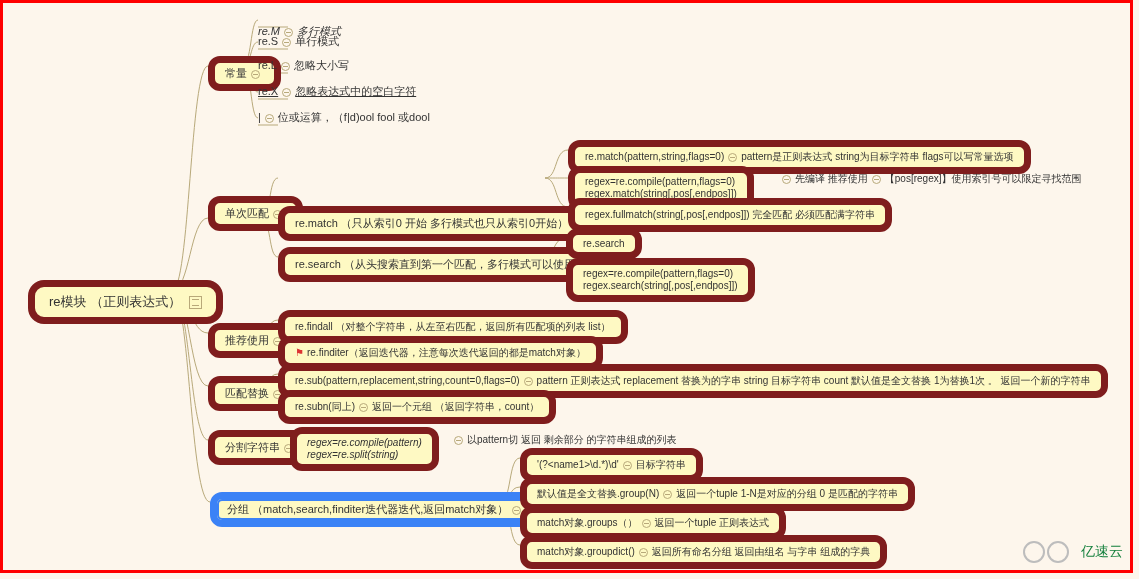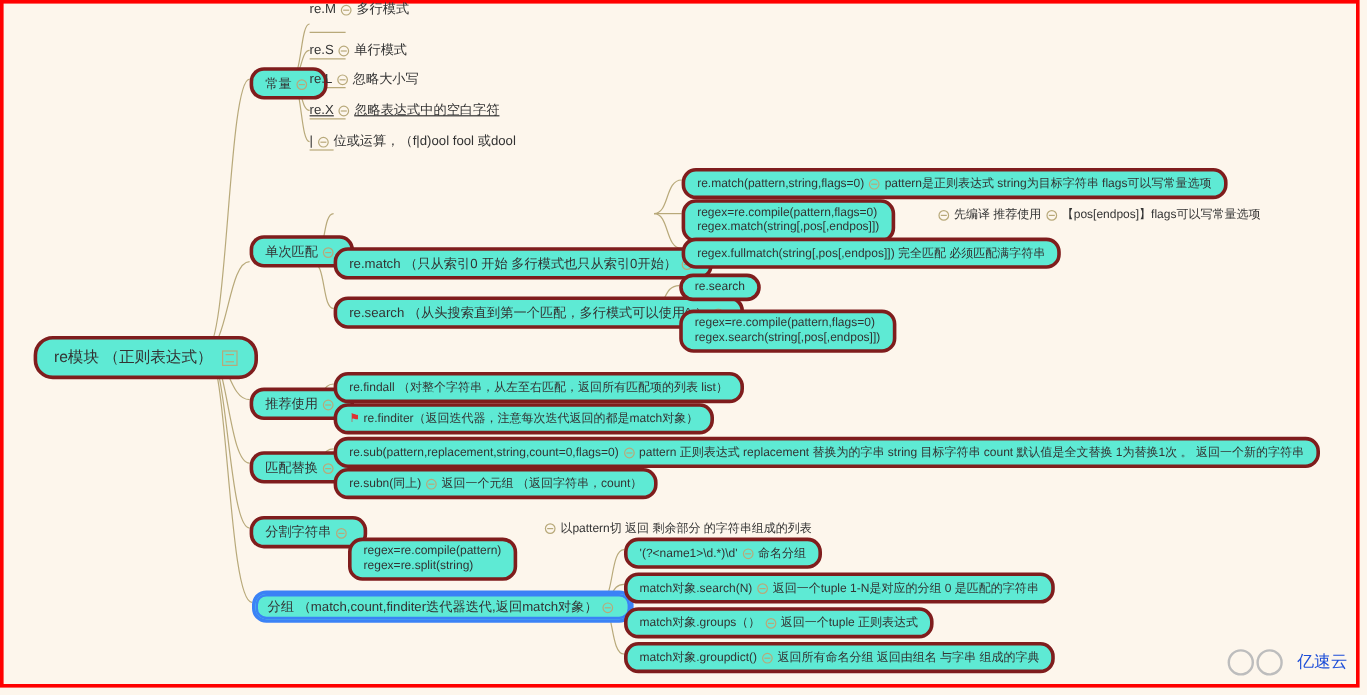--- a/index.html
+++ b/index.html
@@ -16,23 +16,23 @@
   }
   .frame {
     position: absolute;
     left: 0; top: 0;
     width: 1133px; height: 573px;
     border: 3px solid #ff0000;
     box-sizing: border-box;
   }
   .node {
     position: absolute;
-    border: 3px solid #7f1d1d;
+    border: 7px solid #7f1d1d;
     border-radius: 12px;
-    background: #5eead4;
+    background: #fef9c3;
     padding: 3px 10px;
     white-space: nowrap;
     z-index: 2;
   }
   .node.root {
     border-radius: 16px;
     font-size: 13px;
     padding: 6px 14px;
   }
   .node.sel {
@@ -75,21 +75,21 @@
   }
   .flag {
     color: #d33;
     margin-right: 3px;
   }
   .logo {
     position: absolute;
     right: 16px;
     bottom: 16px;
     font-size: 14px;
-    color: #1d4ed8;
+    color: #15803d;
     display: flex;
     align-items: center;
     gap: 12px;
     z-index: 3;
   }
   .logo .circ {
     width: 18px; height: 18px;
     border: 2px solid #bdbdbd;
     border-radius: 50%;
     display: inline-block;
@@ -160,40 +160,40 @@
 </svg>
 
 <div class="node root" style="left:28px;top:280px;">
   <span>re模块 （正则表达式）</span>
   <span class="docicon"></span>
 </div>
 
 <div class="node" style="left:208px;top:56px;">
   <span>常量</span><span class="mini"></span>
 </div>
-<div class="leaf" style="left:258px;top:0;"><span>re.M</span><span class="mini"></span><span>多行模式</span></div>
+<div class="leaf" style="left:258px;top:24px;font-style:italic;"><span>re.M</span><span class="mini"></span><span>多行模式</span></div>
 <div class="leaf" style="left:258px;top:34px;"><span>re.S</span><span class="mini"></span><span>单行模式</span></div>
 <div class="leaf" style="left:258px;top:58px;"><span>re.L</span><span class="mini"></span><span>忽略大小写</span></div>
 <div class="leaf" style="left:258px;top:84px;text-decoration:underline;"><span>re.X</span><span class="mini"></span><span>忽略表达式中的空白字符</span></div>
 <div class="leaf" style="left:258px;top:110px;"><span>|</span><span class="mini"></span><span>位或运算，（f|d)ool  fool 或dool</span></div>
 
 <div class="node" style="left:208px;top:196px;">
   <span>单次匹配</span><span class="mini"></span>
 </div>
 <div class="node" style="left:278px;top:168px;margin-top:38px;">
   <span>re.match （只从索引0 开始  多行模式也只从索引0开始）</span><span class="mini"></span>
 </div>
 <div class="node" style="left:568px;top:140px;font-size:10px;">
   <span>re.match(pattern,string,flags=0)</span><span class="mini"></span><span>pattern是正则表达式  string为目标字符串  flags可以写常量选项</span>
 </div>
 <div class="node" style="left:568px;top:166px;font-size:10px;line-height:1.2;">
   <span>regex=re.compile(pattern,flags=0)</span><br><span>regex.match(string[,pos[,endpos]])</span>
 </div>
 <div class="leaf" style="left:778px;top:172px;font-size:10px;">
-  <span class="mini"></span><span>先编译  推荐使用</span><span class="mini"></span><span>【pos[endpos]】flags可以写常量选项</span>
+  <span class="mini"></span><span>先编译  推荐使用</span><span class="mini"></span><span>【pos[regex]】使用索引号可以限定寻找范围</span>
 </div>
 <div class="node" style="left:568px;top:198px;font-size:10px;">
   <span>regex.fullmatch(string[,pos[,endpos]])  完全匹配  必须匹配满字符串</span>
 </div>
 
 <div class="node" style="left:278px;top:247px;">
   <span>re.search （从头搜索直到第一个匹配，多行模式可以使用^ ）</span><span class="mini"></span>
 </div>
 <div class="node" style="left:566px;top:228px;font-size:10px;">
   <span>re.search</span>
@@ -218,35 +218,35 @@
 <div class="node" style="left:278px;top:364px;font-size:10px;">
   <span>re.sub(pattern,replacement,string,count=0,flags=0)</span><span class="mini"></span><span>pattern 正则表达式  replacement 替换为的字串  string 目标字符串  count 默认值是全文替换  1为替换1次  。 返回一个新的字符串</span>
 </div>
 <div class="node" style="left:278px;top:390px;font-size:10px;">
   <span>re.subn(同上)</span><span class="mini"></span><span>返回一个元组 （返回字符串，count）</span>
 </div>
 
 <div class="node" style="left:208px;top:430px;">
   <span>分割字符串</span><span class="mini"></span>
 </div>
-<div class="node" style="left:290px;top:448px;font-size:10px;line-height:1.2;">
+<div class="node" style="left:290px;top:427px;font-size:10px;line-height:1.2;font-style:italic;">
   <span>regex=re.compile(pattern)</span><br><span>regex=re.split(string)</span>
 </div>
 <div class="leaf" style="left:450px;top:433px;font-size:10px;">
   <span class="mini"></span><span>以pattern切  返回 剩余部分 的字符串组成的列表</span>
 </div>
 
 <div class="node sel" style="left:210px;top:492px;">
-  <span>分组 （match,count,finditer迭代器迭代,返回match对象）</span><span class="mini"></span>
+  <span>分组 （match,search,finditer迭代器迭代,返回match对象）</span><span class="mini"></span>
 </div>
 <div class="node" style="left:520px;top:448px;font-size:10px;">
-  <span>'(?&lt;name1&gt;\d.*)\d'</span><span class="mini"></span><span>命名分组</span>
+  <span>'(?&lt;name1&gt;\d.*)\d'</span><span class="mini"></span><span>目标字符串</span>
 </div>
 <div class="node" style="left:520px;top:477px;font-size:10px;">
-  <span>match对象.search(N)</span><span class="mini"></span><span>返回一个tuple   1-N是对应的分组  0 是匹配的字符串</span>
+  <span>默认值是全文替换.group(N)</span><span class="mini"></span><span>返回一个tuple   1-N是对应的分组  0 是匹配的字符串</span>
 </div>
 <div class="node" style="left:520px;top:506px;font-size:10px;">
   <span>match对象.groups（）</span><span class="mini"></span><span>返回一个tuple   正则表达式</span>
 </div>
 <div class="node" style="left:520px;top:535px;font-size:10px;">
   <span>match对象.groupdict()</span><span class="mini"></span><span>返回所有命名分组   返回由组名 与字串 组成的字典</span>
 </div>
 
 <div class="logo">
   <span class="circ"></span>

